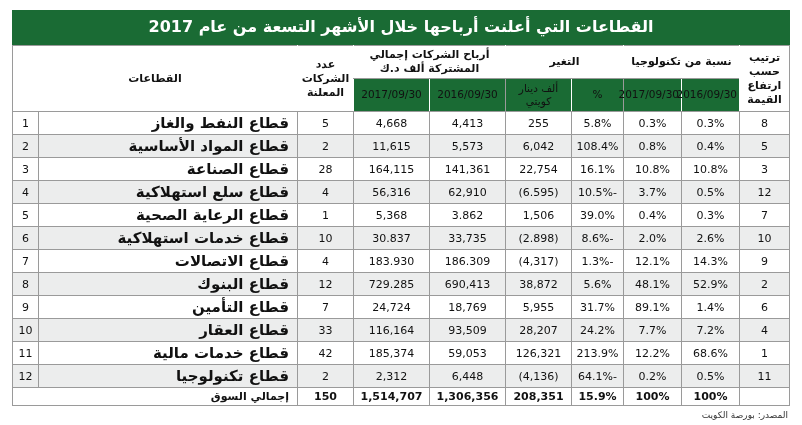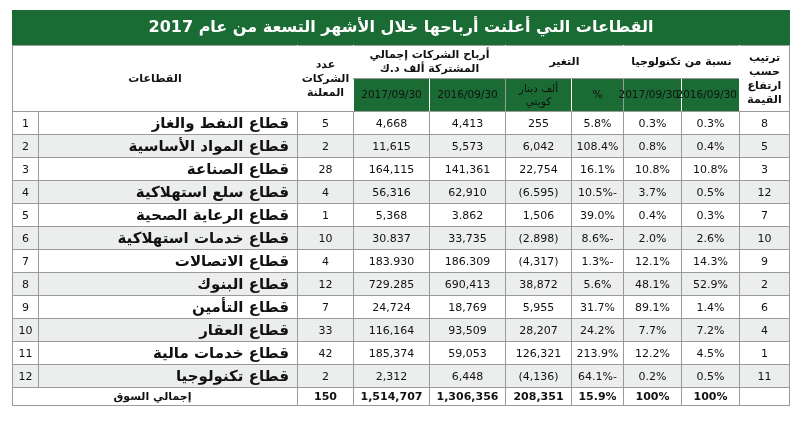--- a/index.html
+++ b/index.html
@@ -76,20 +76,21 @@
   tbody td.idx {
     font-size: 11px;
     color: #111;
   }
   tfoot td {
     background: #d9dadb;
     font-weight: bold;
     font-size: 11.5px;
   }
   tfoot td.sector {
+    text-align: right;
     padding-right: 8px;
   }
   .source {
     margin-top: 4px;
     text-align: right;
     font-size: 9px;
     color: #333333;
     padding-right: 2px;
   }
 </style>
@@ -247,21 +248,21 @@
           <td>24.2%</td>
           <td>28,207</td>
           <td>93,509</td>
           <td>116,164</td>
           <td>33</td>
           <td class="sector">قطاع العقار</td>
           <td class="idx">10</td>
         </tr>
         <tr>
           <td>1</td>
-          <td>4.5%</td>
+          <td>68.6%</td>
           <td>12.2%</td>
           <td>213.9%</td>
           <td>126,321</td>
           <td>59,053</td>
           <td>185,374</td>
           <td>42</td>
           <td class="sector">قطاع خدمات مالية</td>
           <td class="idx">11</td>
         </tr>
         <tr class="alt">
@@ -285,13 +286,14 @@
         <td>15.9%</td>
         <td>208,351</td>
         <td>1,306,356</td>
         <td>1,514,707</td>
         <td>150</td>
         <td class="sector" colspan="2">إجمالي السوق</td>
       </tr>
     </tfoot>
   </table>
 
+  <div class="source">المصدر: بورصة الكويت</div>
 </div>
 
 </body></html>

